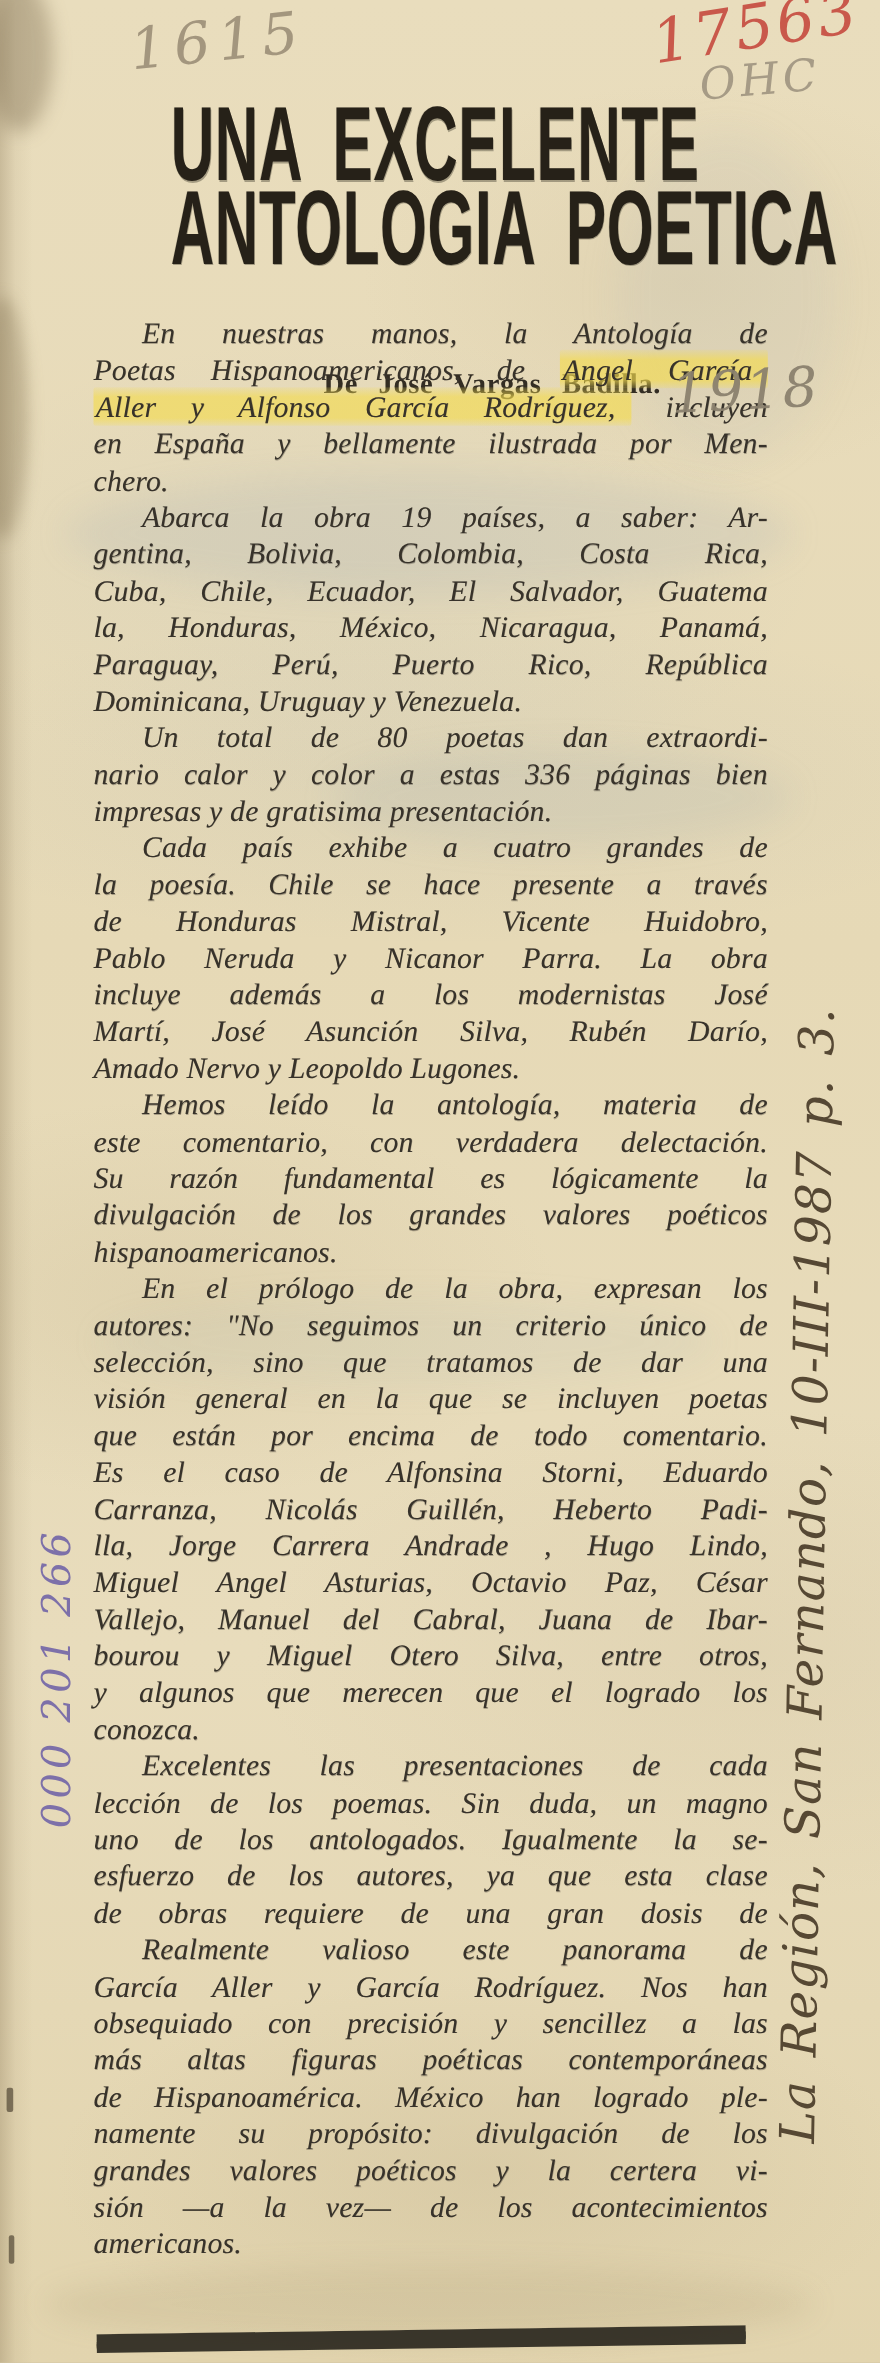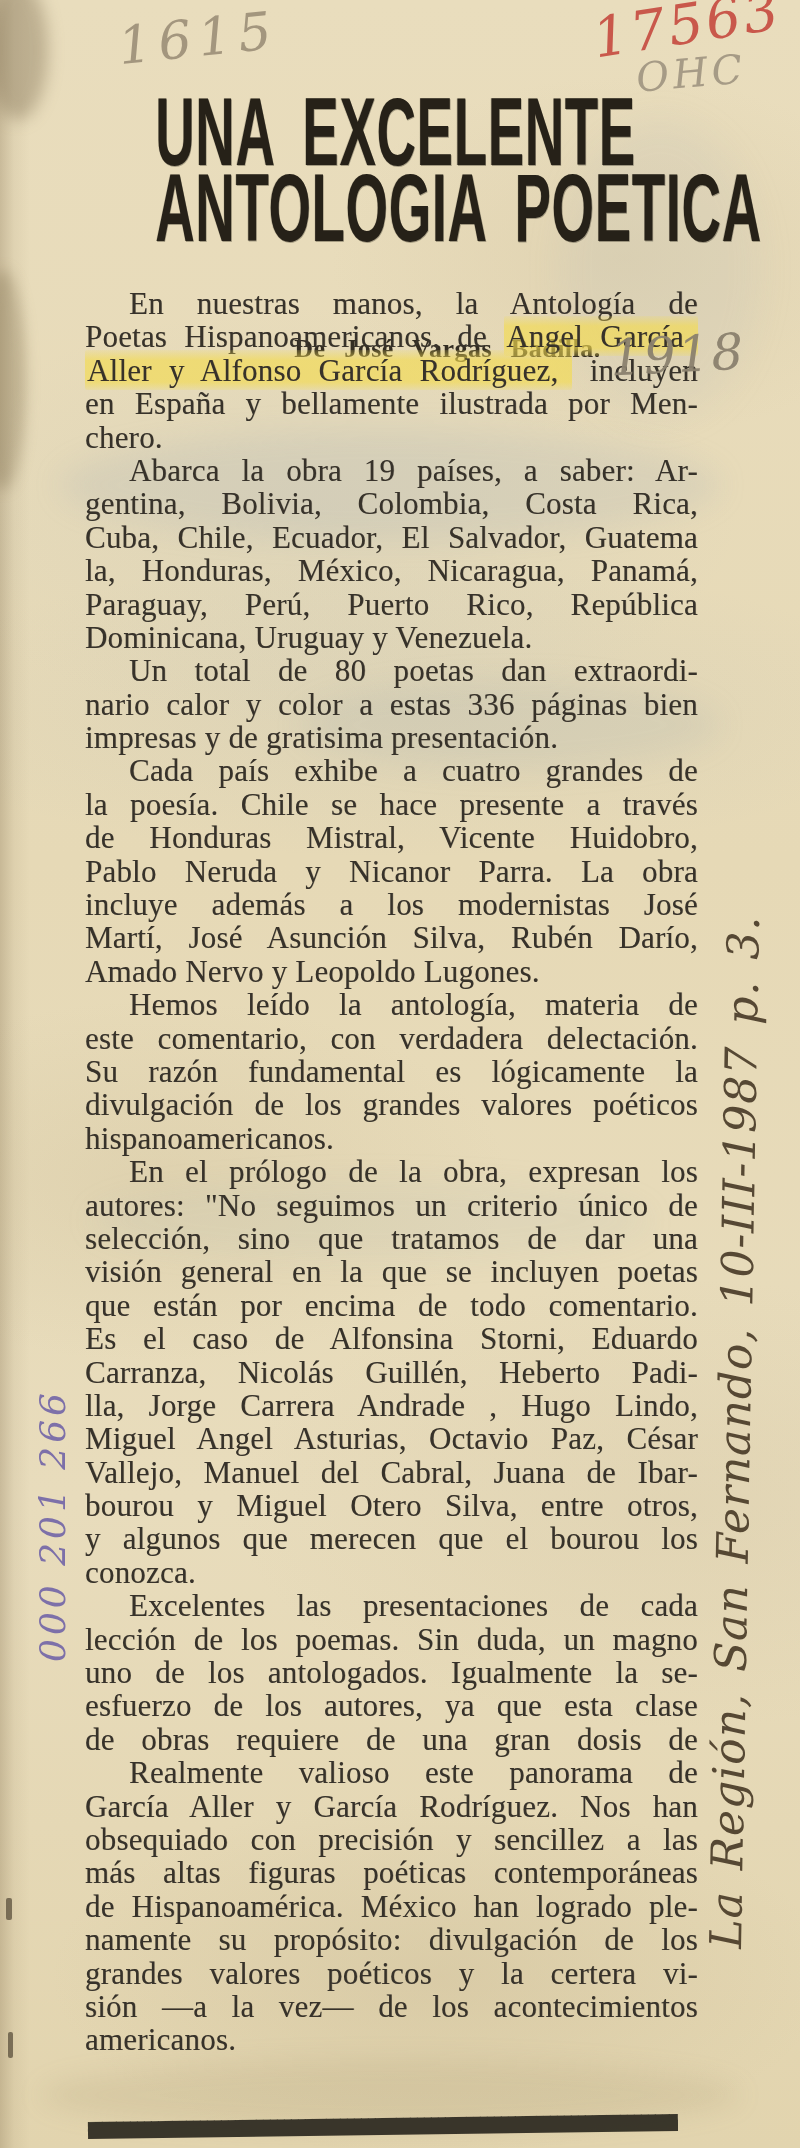--- a/index.html
+++ b/index.html
@@ -31,21 +31,21 @@
   #headline-line2{top:160px;}
   
   #byline{
     position:absolute; left:85px; top:334px; width:615px;
     padding-left:110px; box-sizing:border-box; text-align:center;
     font-weight:bold; font-size:26px; color:#332d23; word-spacing:0.45em;
     letter-spacing:0.5px;
   }
   
   #article-body{position:absolute; left:85px; top:287px; width:613px; color:#37322a;}
-  #article-body{font-size:31px;}
+  #article-body{font-size:27px;font-style:italic;}
   .line{
     height:33.4px; line-height:33.4px; white-space:nowrap;
     text-align:justify; text-align-last:justify;
     text-shadow:0.4px 0.4px 0 rgba(55,50,42,0.35);
     letter-spacing:0.2px;
   }
   .line.last{text-align-last:left;}
   .line.first{text-indent:44px;}
   .para{margin:0;}
   .hl{
@@ -149,21 +149,21 @@
         <div class="line"><span>autores: "No seguimos un criterio único de</span></div>
         <div class="line"><span>selección, sino que  tratamos de dar una</span></div>
         <div class="line"><span>visión general en la que se incluyen poetas</span></div>
         <div class="line"><span>que están por encima de todo comentario.</span></div>
         <div class="line"><span>Es el caso de  Alfonsina Storni, Eduardo</span></div>
         <div class="line"><span>Carranza, Nicolás Guillén, Heberto Padi-</span></div>
         <div class="line"><span>lla, Jorge  Carrera Andrade , Hugo Lindo,</span></div>
         <div class="line"><span>Miguel Angel Asturias, Octavio Paz, César</span></div>
         <div class="line"><span>Vallejo, Manuel del Cabral, Juana de Ibar-</span></div>
         <div class="line"><span>bourou y Miguel Otero Silva, entre otros,</span></div>
-        <div class="line"><span>y algunos que merecen  que el bourou los</span></div>
+        <div class="line"><span>y algunos que merecen  que el logrado los</span></div>
         <div class="line last"><span>conozca.</span></div>
       </div>
       <div class="para">
         <div class="line first"><span>Excelentes las presentaciones de  cada</span></div>
         <div class="line"><span>lección de los poemas. Sin duda, un magno</span></div>
         <div class="line"><span>uno de los antologados. Igualmente la  se-</span></div>
         <div class="line"><span>esfuerzo de los autores, ya que  esta clase</span></div>
         <div class="line"><span>de obras requiere  de una gran dosis  de</span></div>
       </div>
       <div class="para">

